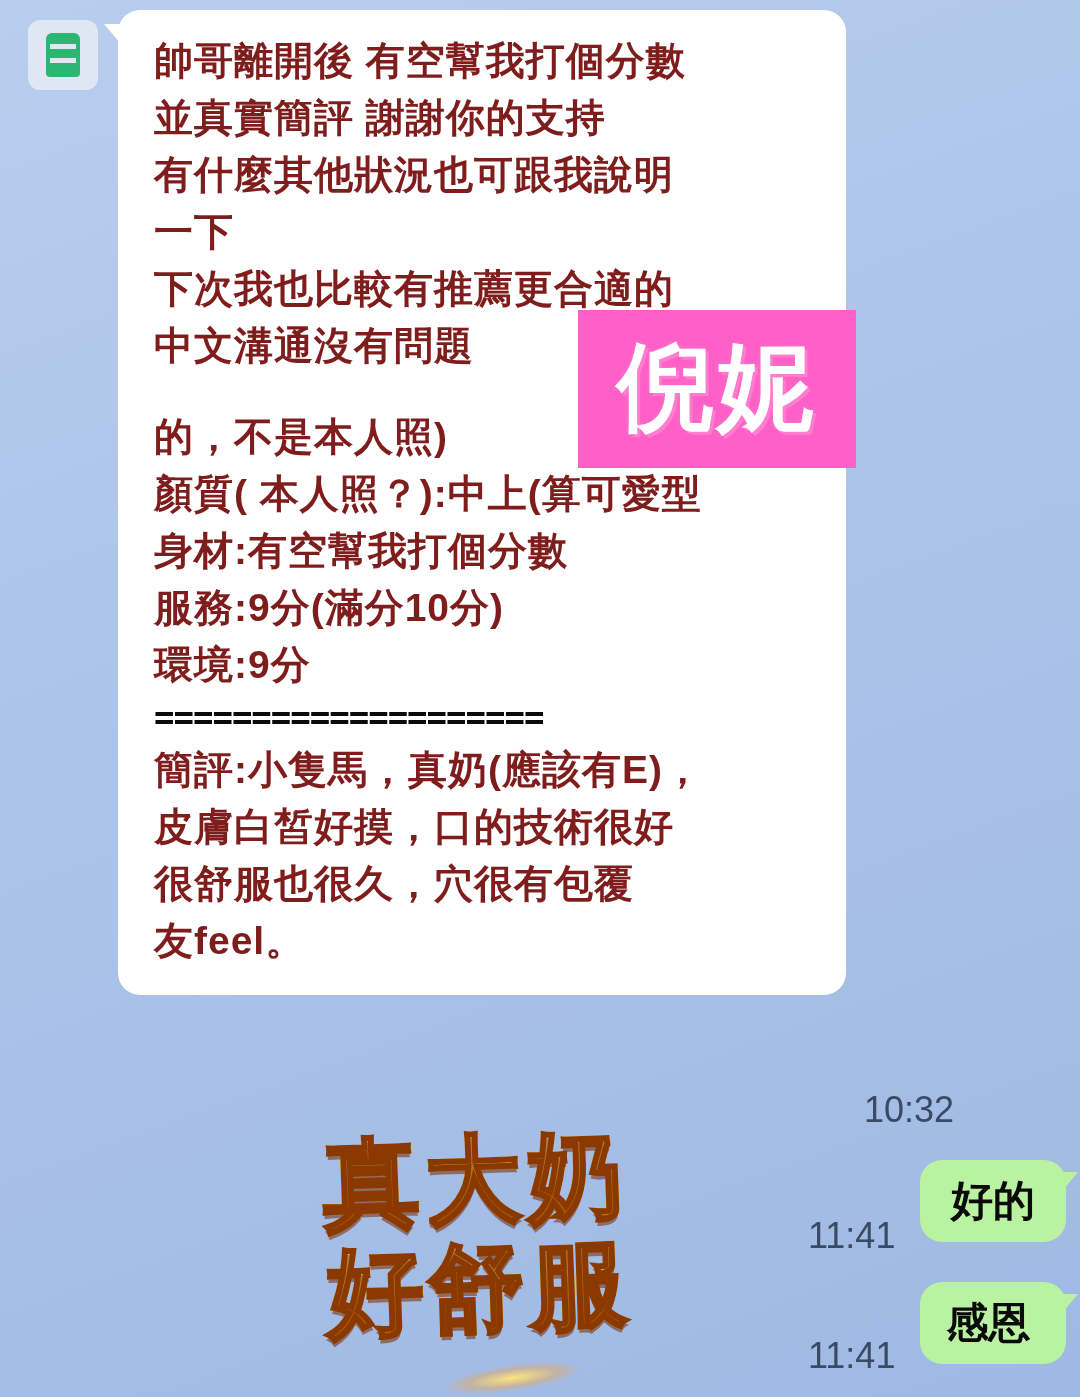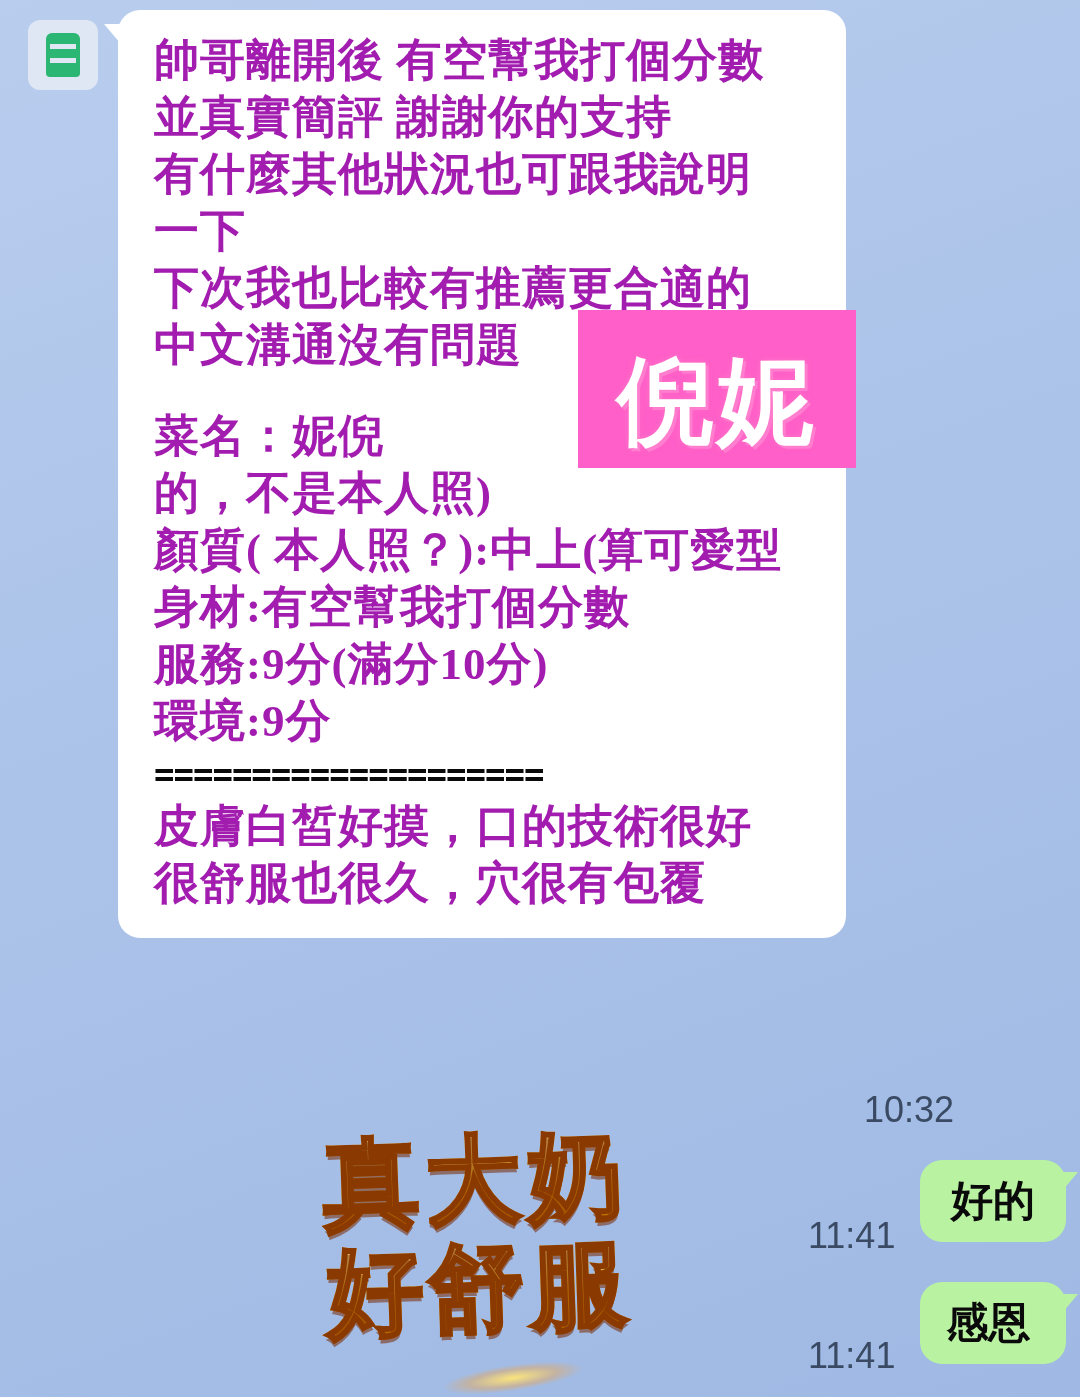--- a/index.html
+++ b/index.html
@@ -71,27 +71,27 @@
     position: absolute;
     left: -14px;
     top: 14px;
     width: 0;
     height: 0;
     border-top: 0 solid transparent;
     border-right: 22px solid #ffffff;
     border-bottom: 26px solid transparent;
   }
   .msg-line {
-    font-family: Liberation Serif, serif;
-    font-weight: bold;
-    font-size: 45px;
+    font-family: Liberation Sans, sans-serif;
+    font-weight: bold;
+    font-size: 39px;
     line-height: 57px;
     letter-spacing: 1px;
     white-space: pre-wrap;
-    color: #a21caf;
+    color: #7f1d1d;
   }
   .msg-gap {
     height: 34px;
   }
   .divider-line {
     font-family: "DejaVu Sans Mono", monospace;
     font-size: 34px;
     line-height: 48px;
     letter-spacing: -1px;
     color: #0a0a0a;
@@ -102,21 +102,21 @@
 
   
   .name-sticker {
     position: absolute;
     left: 578px;
     top: 310px;
     width: 278px;
     height: 158px;
     background: #ff5fc8;
     display: flex;
-    align-items: flex-end;
+    align-items: center;
     justify-content: center;
   }
   .name-sticker-text {
     font-family: "DejaVu Serif", "Liberation Serif", serif;
     font-weight: bold;
     font-size: 96px;
     color: #ffffff;
     letter-spacing: 4px;
     text-shadow:
       0 0 6px rgba(255,120,200,.9),
@@ -210,31 +210,32 @@
 <div class="bubble-in">
   <div class="msg-line">帥哥離開後 有空幫我打個分數</div>
   <div class="msg-line">並真實簡評 謝謝你的支持</div>
   <div class="msg-line">有什麼其他狀況也可跟我說明</div>
   <div class="msg-line">一下</div>
   <div class="msg-line">下次我也比較有推薦更合適的</div>
   <div class="msg-line">中文溝通沒有問題</div>
 
   <div class="msg-gap"></div>
 
-  <div class="msg-line">菜名：妮倪</div>
   <div class="msg-line">的，不是本人照)</div>
   <div class="msg-line">顏質( 本人照？):中上(算可愛型</div>
   <div class="msg-line">身材:有空幫我打個分數</div>
   <div class="msg-line">服務:9分(滿分10分)</div>
   <div class="msg-line">環境:9分</div>
 
   <div class="divider-line">====================</div>
 
+  <div class="msg-line">簡評:小隻馬，真奶(應該有E)，</div>
   <div class="msg-line">皮膚白皙好摸，口的技術很好</div>
   <div class="msg-line">很舒服也很久，穴很有包覆</div>
+  <div class="msg-line">友feel。</div>
 </div>
 
 <div class="name-sticker">
   <span class="name-sticker-text">倪妮</span>
 </div>
 
 <div class="gold-overlay">
   <div class="gold-line">真大奶</div>
   <div class="gold-line second">好舒服</div>
   <div class="gold-spark"></div>

